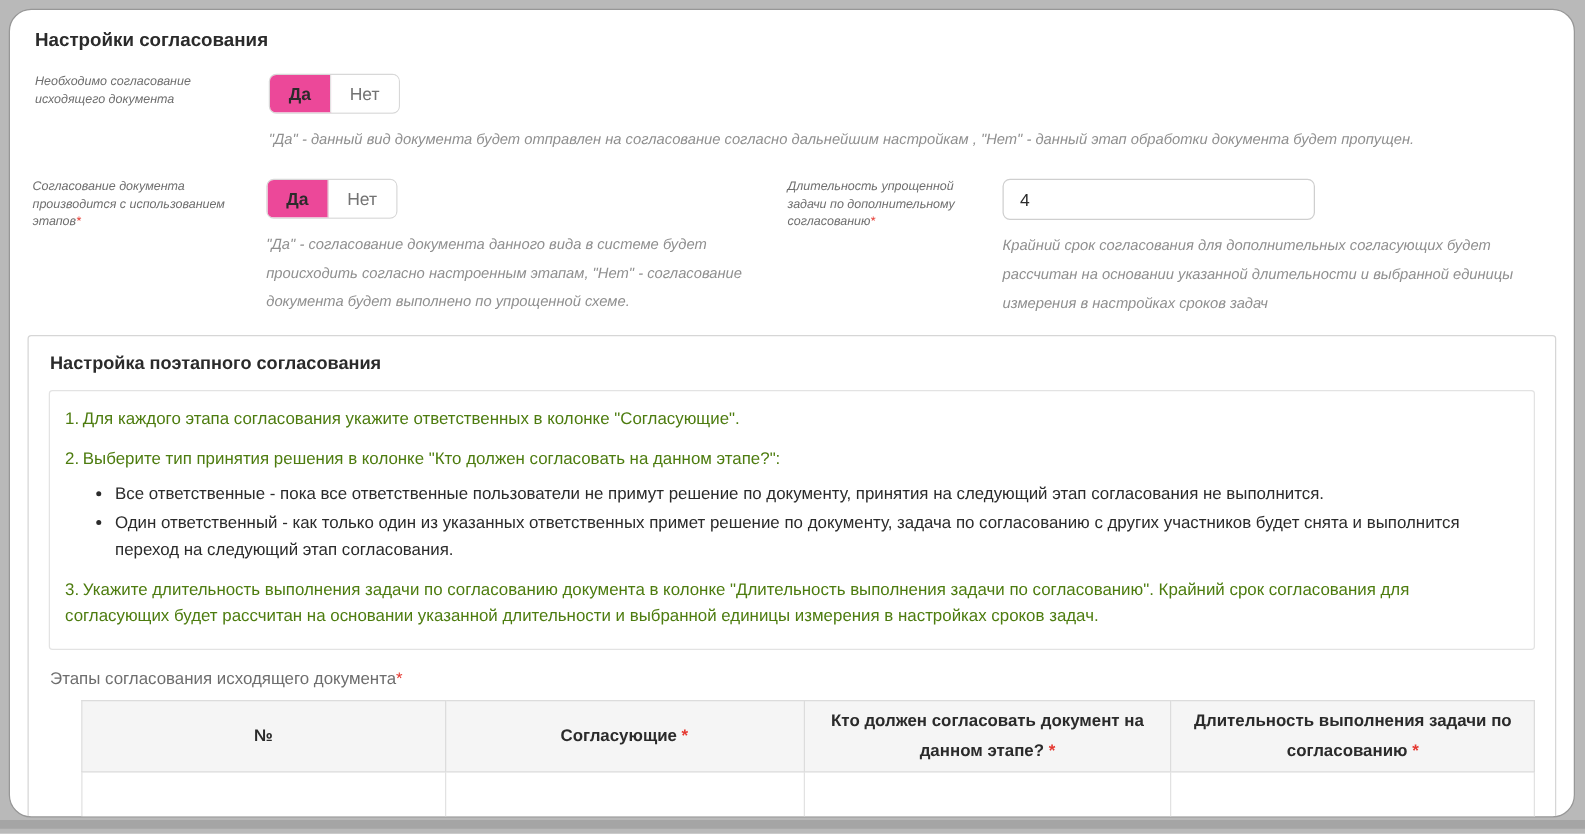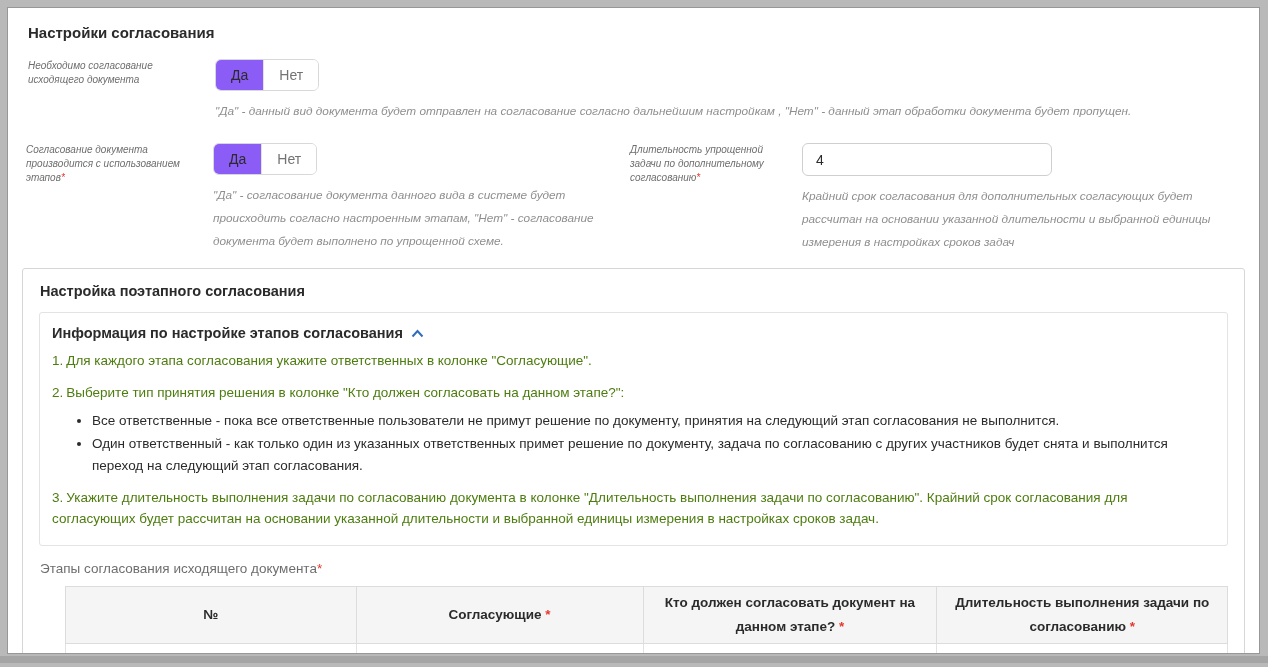--- a/index.html
+++ b/index.html
@@ -7,33 +7,33 @@
   body {
     font-family: "Liberation Sans", sans-serif;
     background: #b9b9b9;
     position: relative;
     overflow: hidden;
     color: #2b2b2b;
   }
   .bottom-bar { position:absolute; left:0; right:0; bottom:4px; height:7px; background:#a5a5a5; }
   .card {
     position:absolute; left:7px; top:7px; right:8px; bottom:13px;
-    background:#fff; border:1px solid #979797; border-radius:0;
+    background:#fff; border:1px solid #979797; border-radius:18px;
     padding:14px 14px 0 14px; overflow:hidden;
   }
   .page-title { font-size:15px; font-weight:bold; color:#2b2b2b; margin:2px 0 18px 6px; }
 
   .form-row { display:flex; margin-left:6px; margin-bottom:20px; }
   .form-label { width:187px; flex:none; color:#6e6e6e; font-size:10px; line-height:1.42; padding-right:14px;font-style:italic; }
   .req { color:#e5372f; }
   .form-control { flex:1; min-width:0; }
 
   .toggle { display:inline-flex; border:1px solid #d8d8d8; border-radius:6px; overflow:hidden; background:#fff; }
   .toggle-opt { padding:7px 15px; font-size:14px; color:#737373; background:#fff; cursor:pointer; }
-  .toggle-opt.selected { background:#8b5cf6; color:#2b2b2b; font-weight:normal; border-right:1px solid #e2e2e2; }
+  .toggle-opt.selected { background:#ec4899; color:#2b2b2b; font-weight:bold; border-right:1px solid #e2e2e2; }
 
   .helper { font-style:italic; color:#8f8f8f; font-size:11.8px; line-height:1.95; margin-top:9px; }
 
   .row2 { display:flex; margin-left:4px; margin-bottom:14px; }
   .group-left { width:604px; flex:none; display:flex; }
   .group-right { flex:1; display:flex; min-width:0; }
   .group-right .form-label { width:172px; }
 
   .num-input {
     width:250px; height:33px; border:1px solid #cfcfcf; border-radius:6px;
@@ -99,28 +99,20 @@
         <input class="num-input" type="text" value="4" style="">
         <div class="helper" style="max-width:462px;">Крайний срок согласования для дополнительных согласующих будет рассчитан на основании указанной длительности и выбранной единицы измерения в настройках сроков задач</div>
       </div>
     </div>
   </div>
 
   <div class="section-box">
     <div class="section-title">Настройка поэтапного согласования</div>
 
     <div class="info-box">
-      <div class="info-header">
-        <span class="info-title">Информация по настройке этапов согласования</span>
-        <span class="chevron">
-          <svg width="13" height="9" viewBox="0 0 13 9">
-              <polyline points="1.5,7.5 6.5,2 11.5,7.5" fill="none" stroke="#2f6fb8" stroke-width="2"></polyline>
-            </svg>
-        </span>
-      </div>
 
       <div class="info-item"><span class="num">1.</span><span>Для каждого этапа согласования укажите ответственных в колонке "Согласующие".</span></div>
 
       <div class="info-item" style="margin-bottom:6px;"><span class="num">2.</span><span>Выберите тип принятия решения в колонке "Кто должен согласовать на данном этапе?":</span></div>
 
       <ul class="info-bullets">
         <li>Все ответственные - пока все ответственные пользователи не примут решение по документу, принятия на следующий этап согласования не выполнится.</li>
         <li>Один ответственный - как только один из указанных ответственных примет решение по документу, задача по согласованию с других участников будет снята и выполнится переход на следующий этап согласования.</li>
       </ul>
 

